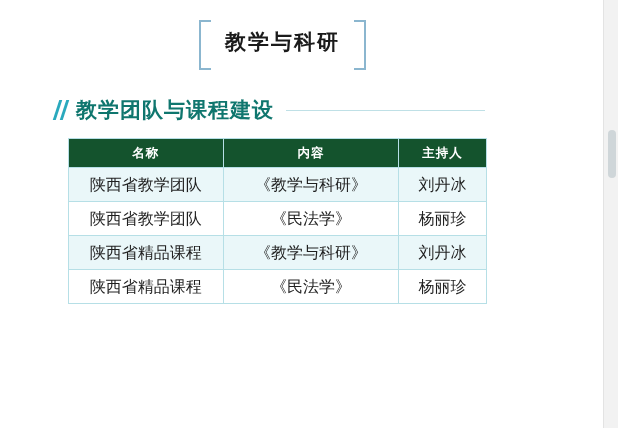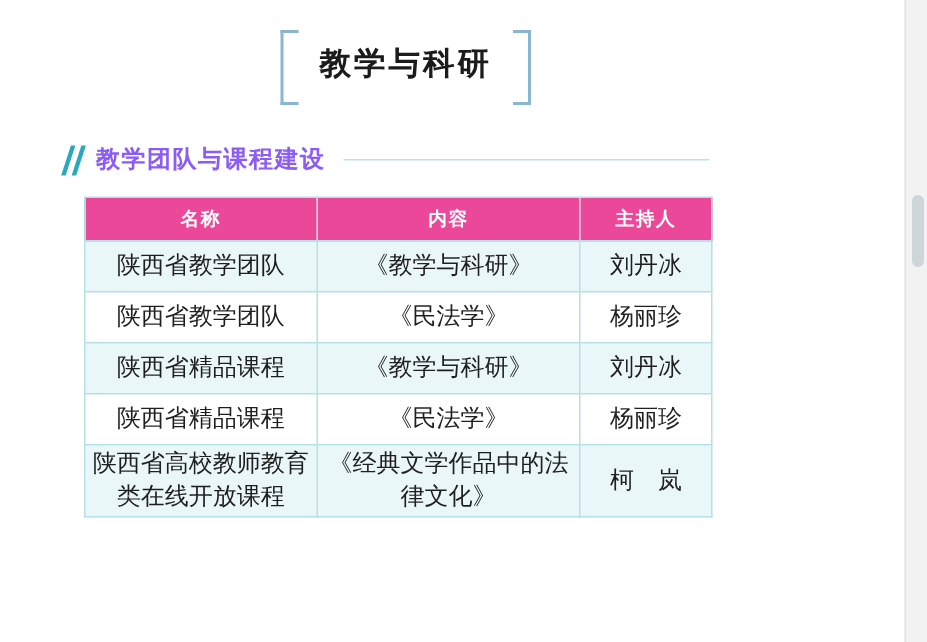--- a/index.html
+++ b/index.html
@@ -31,21 +31,21 @@
     right: 2px;
     width: 8px;
     height: 48px;
     background: #cfd6d9;
     border-radius: 4px;
   }
 
   .page {
     position: absolute;
     top: 0;
-    left: 4px;
+    left: 16px;
     width: 485px;
     height: 428px;
     padding-left: 24px;
   }
 
   
   .title-wrap {
     margin-top: 20px;
     display: flex;
     justify-content: center;
@@ -100,23 +100,23 @@
     top: 0;
     width: 3px;
     height: 20px;
     background: #2aa9bd;
     transform: skewX(-18deg);
   }
   .slash-mark i.s1 { left: 2px; }
   .slash-mark i.s2 { left: 9px; }
 
   .section-title {
-    font-size: 16px;
+    font-size: 21px;
     font-weight: 700;
-    color: #8b5cf6;
+    color: #0f766e;
     letter-spacing: 1px;
     white-space: nowrap;
   }
   .section-rule {
     flex: 1;
     height: 1px;
     background: #bfe0e6;
     margin-left: 12px;
     margin-right: 40px;
   }
@@ -127,21 +127,21 @@
     padding-left: 28px;
     padding-right: 38px;
   }
   table.data {
     border-collapse: collapse;
     width: 100%;
     table-layout: fixed;
     border: 1px solid #b6dfe6;
   }
   table.data th {
-    background: #ec4899;
+    background: #14532d;
     color: #ffffff;
     font-size: 12.5px;
     font-weight: 600;
     letter-spacing: 1px;
     height: 26px;
     border: 1px solid #b6dfe6;
     text-align: center;
   }
   table.data td {
     font-size: 16px;
@@ -206,25 +206,20 @@
         <tr>
           <td>陕西省精品课程</td>
           <td>《教学与科研》</td>
           <td>刘丹冰</td>
         </tr>
         <tr>
           <td>陕西省精品课程</td>
           <td>《民法学》</td>
           <td>杨丽珍</td>
         </tr>
-        <tr>
-          <td>陕西省高校教师教育类在线开放课程</td>
-          <td>《经典文学作品中的法律文化》</td>
-          <td>柯　岚</td>
-        </tr>
       </tbody>
     </table>
   </div>
 
 </div>
 
 <div class="scroll-rail">
   <div class="scroll-thumb"></div>
 </div>
 

